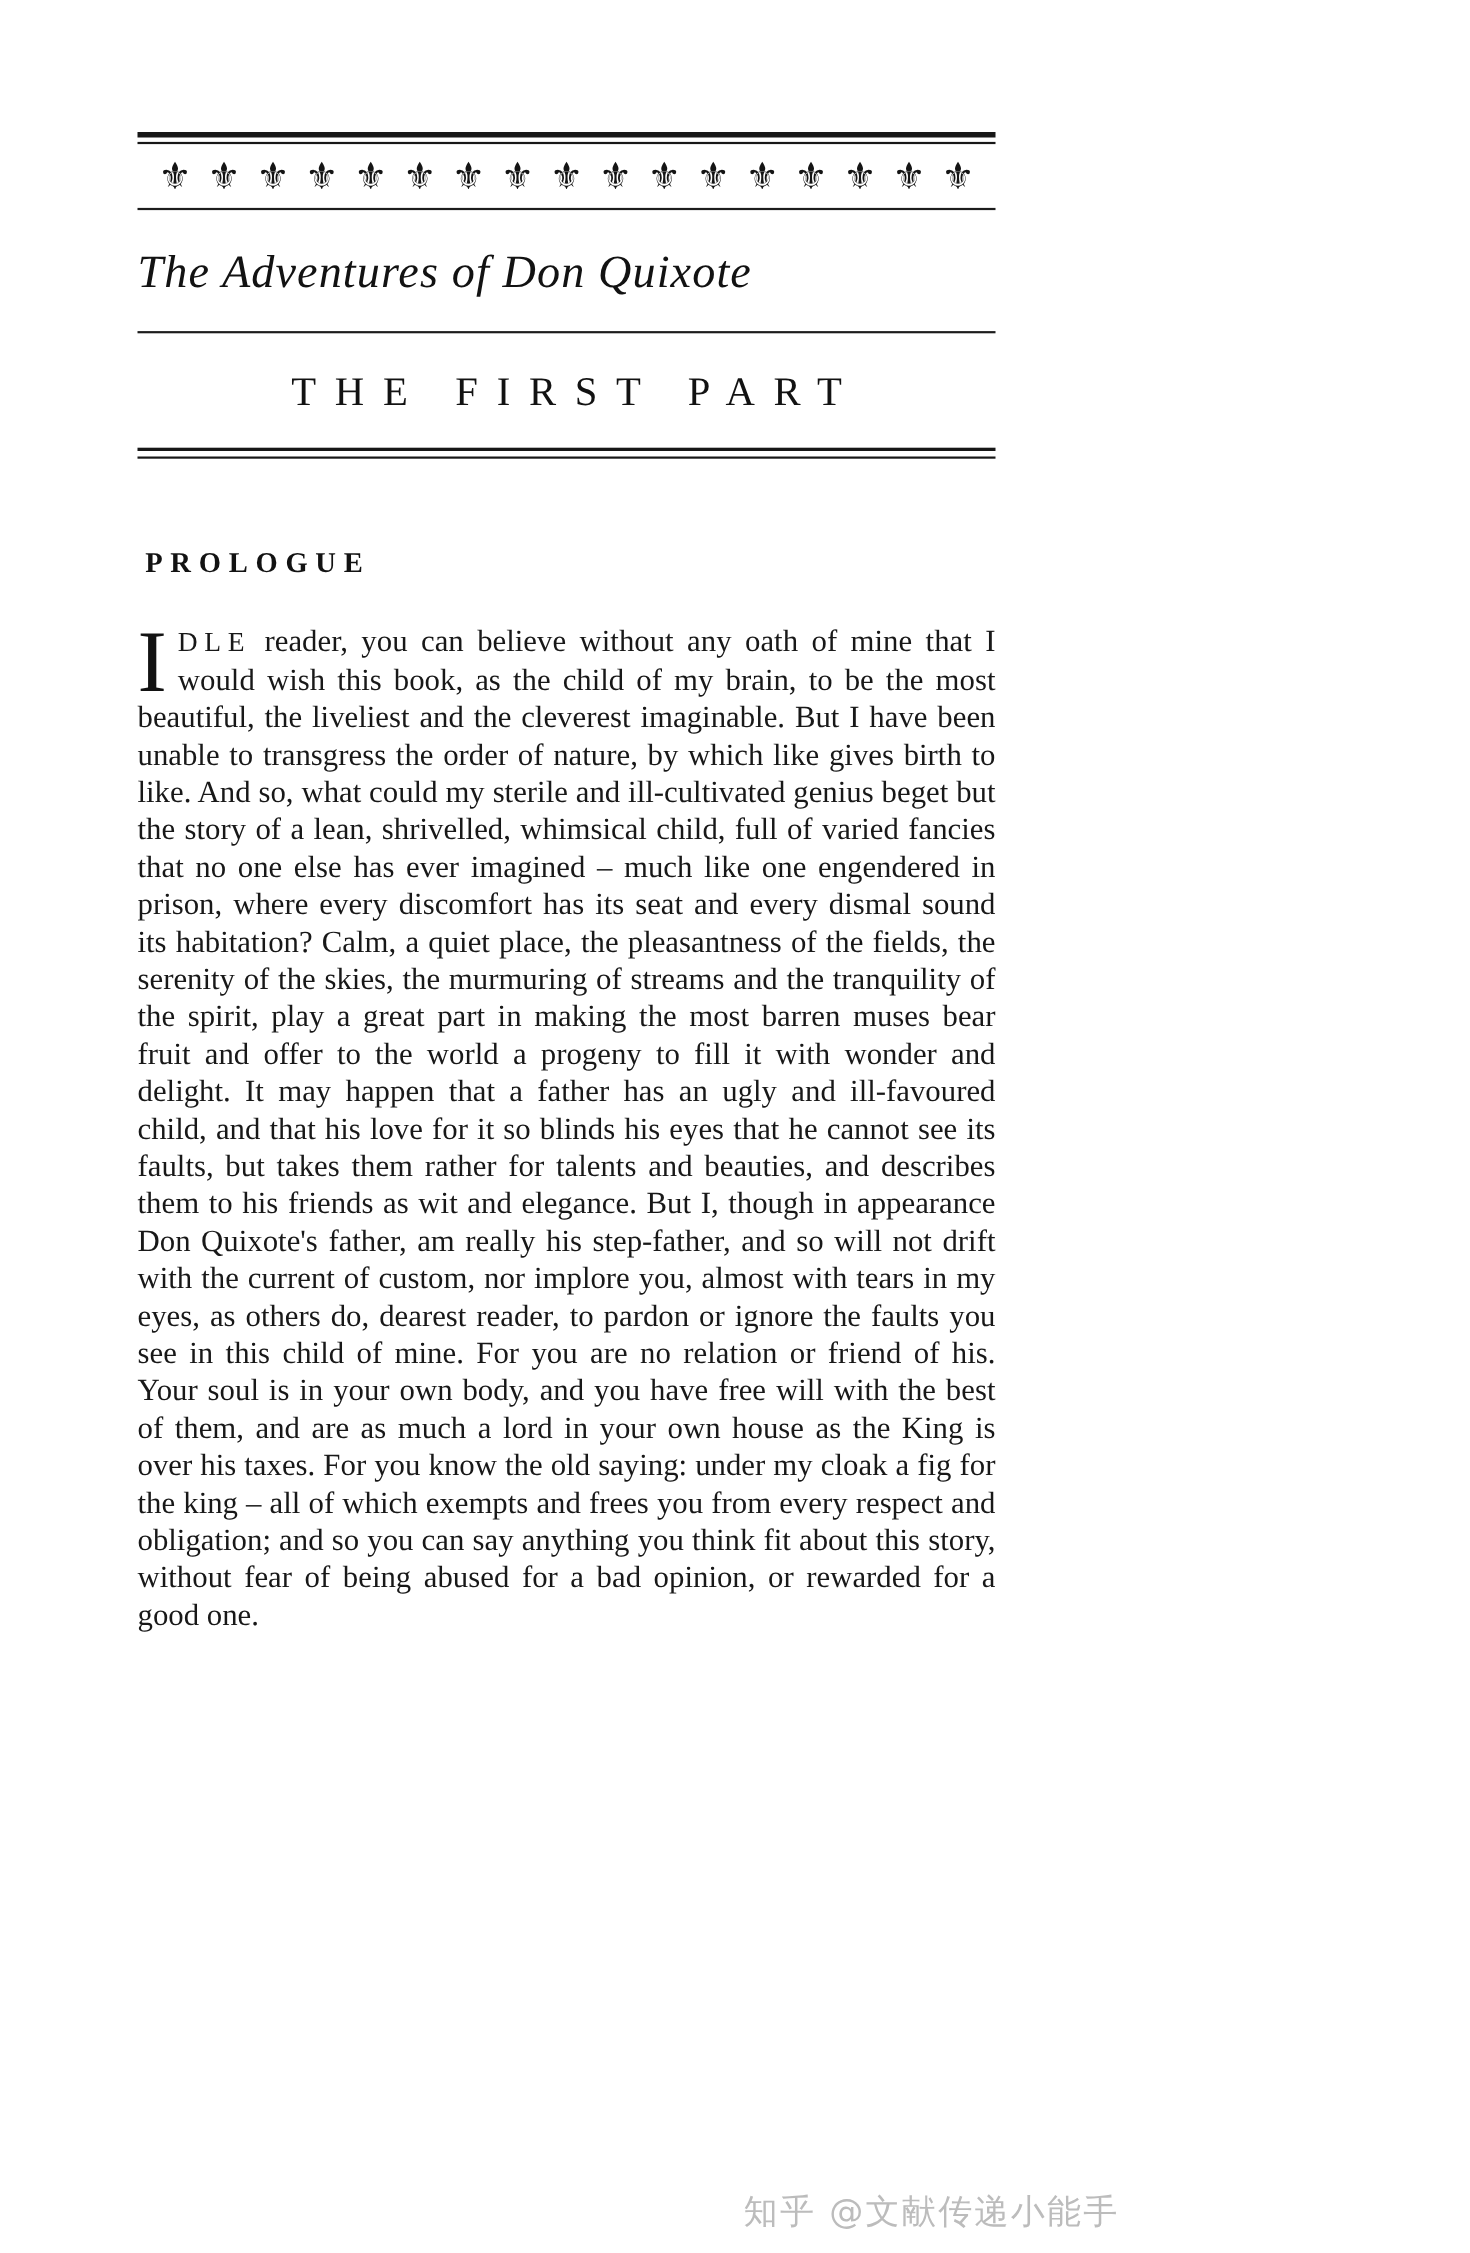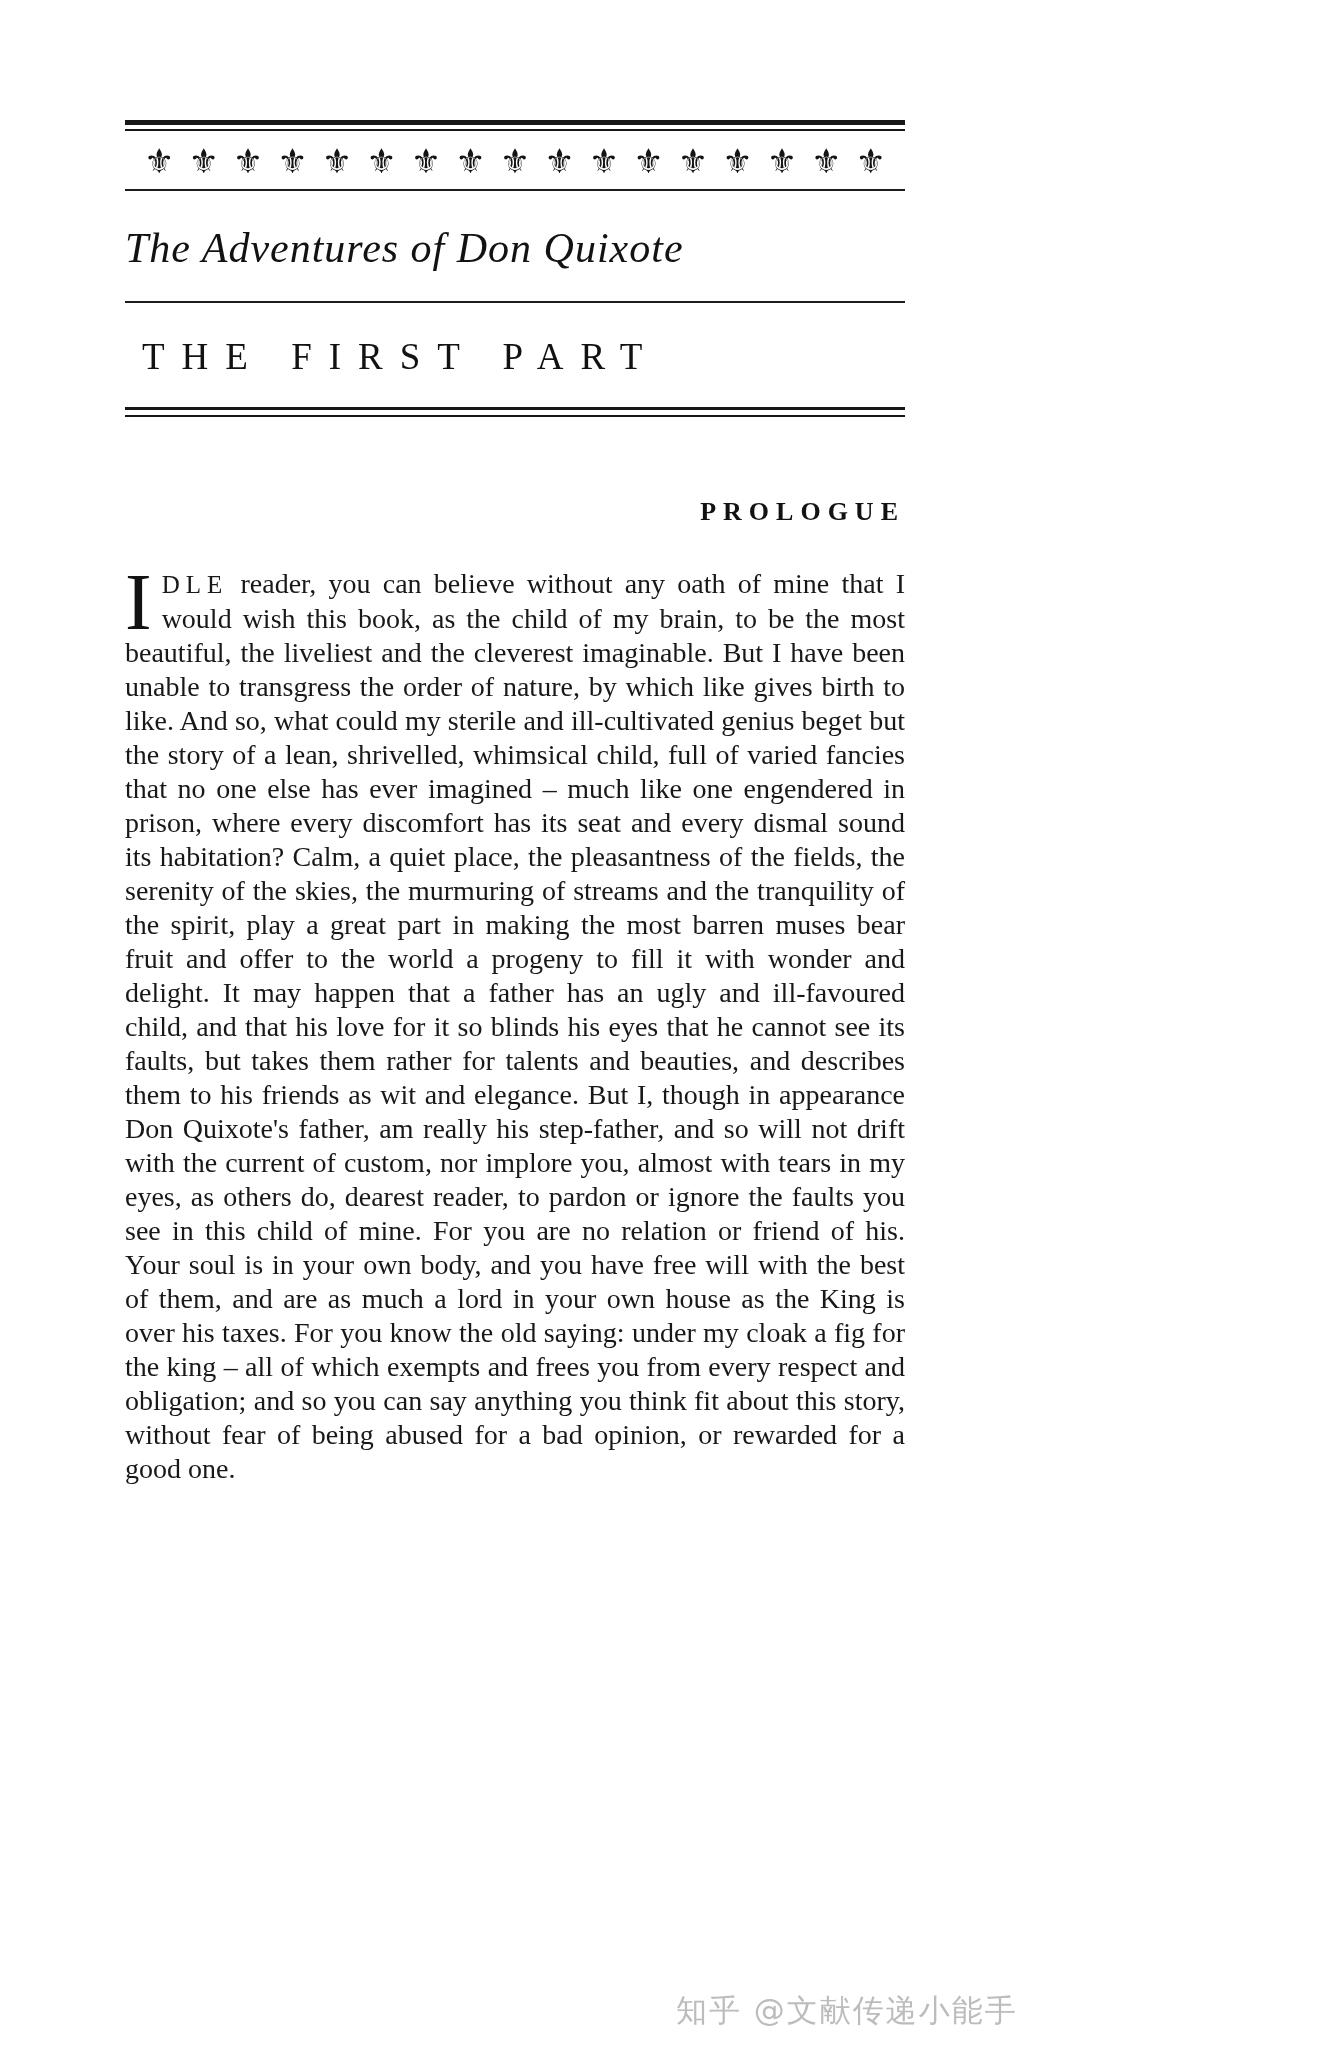--- a/index.html
+++ b/index.html
@@ -60,30 +60,31 @@
     font-size: 42px;
     line-height: 46px;
     letter-spacing: 1px;
     color: #121212;
   }
   .rule-after-title {
     margin-top: 30px;
   }
   .part-heading {
     margin: 34px 0 0 0;
+    text-align: center;
     font-weight: normal;
     font-size: 37px;
     line-height: 40px;
     letter-spacing: 17px;
     padding-left: 17px;
     color: #121212;
   }
   .section-heading {
     margin: 80px 0 0 0;
-    text-align: right;
+    text-align: left;
     font-weight: bold;
     font-size: 26px;
     line-height: 30px;
     letter-spacing: 7px;
     padding-left: 7px;
     color: #121212;
   }
   .body-text {
     margin: 40px 0 0 0;
     text-align: justify;

